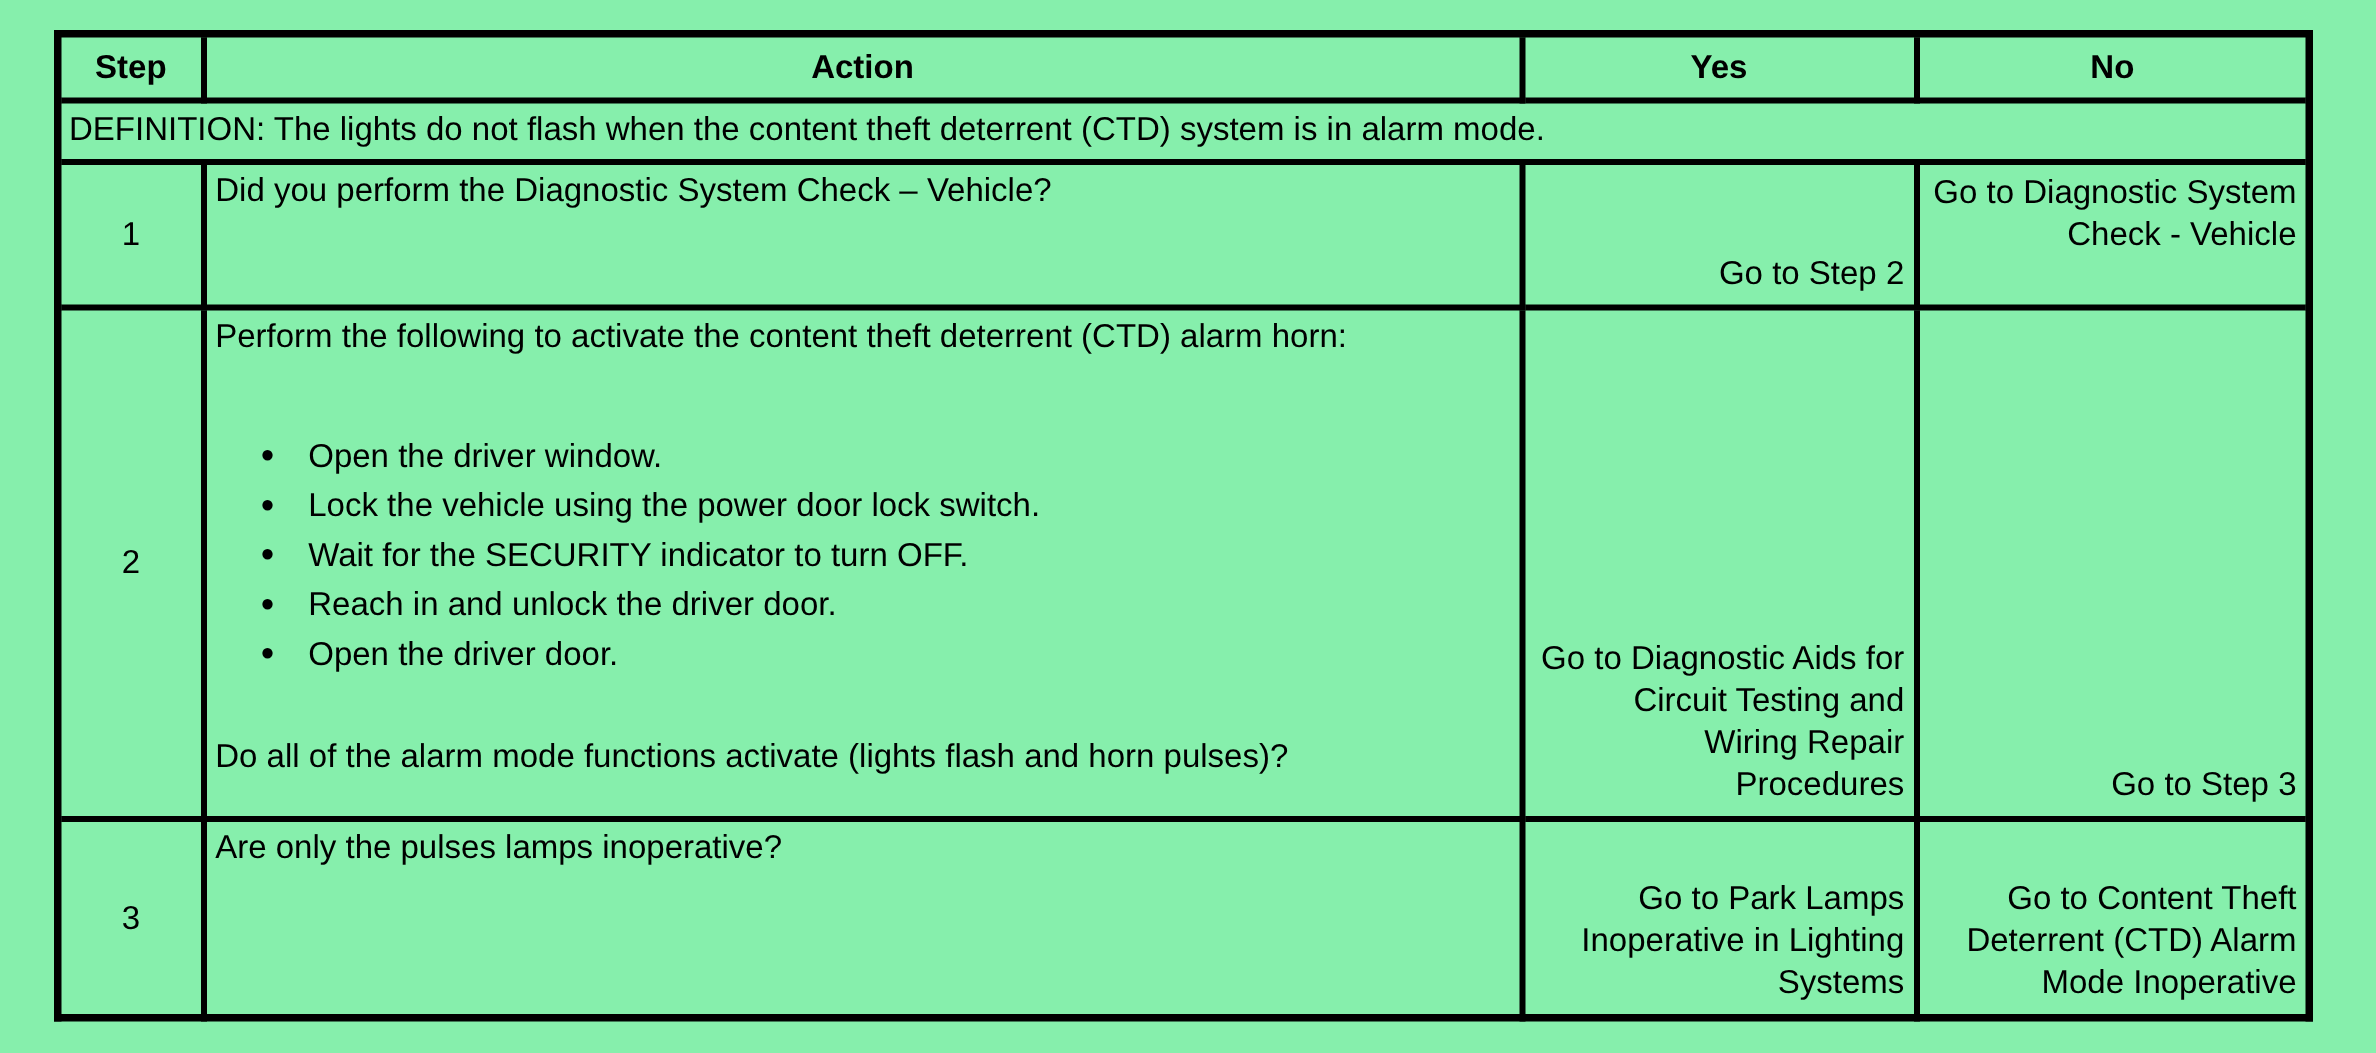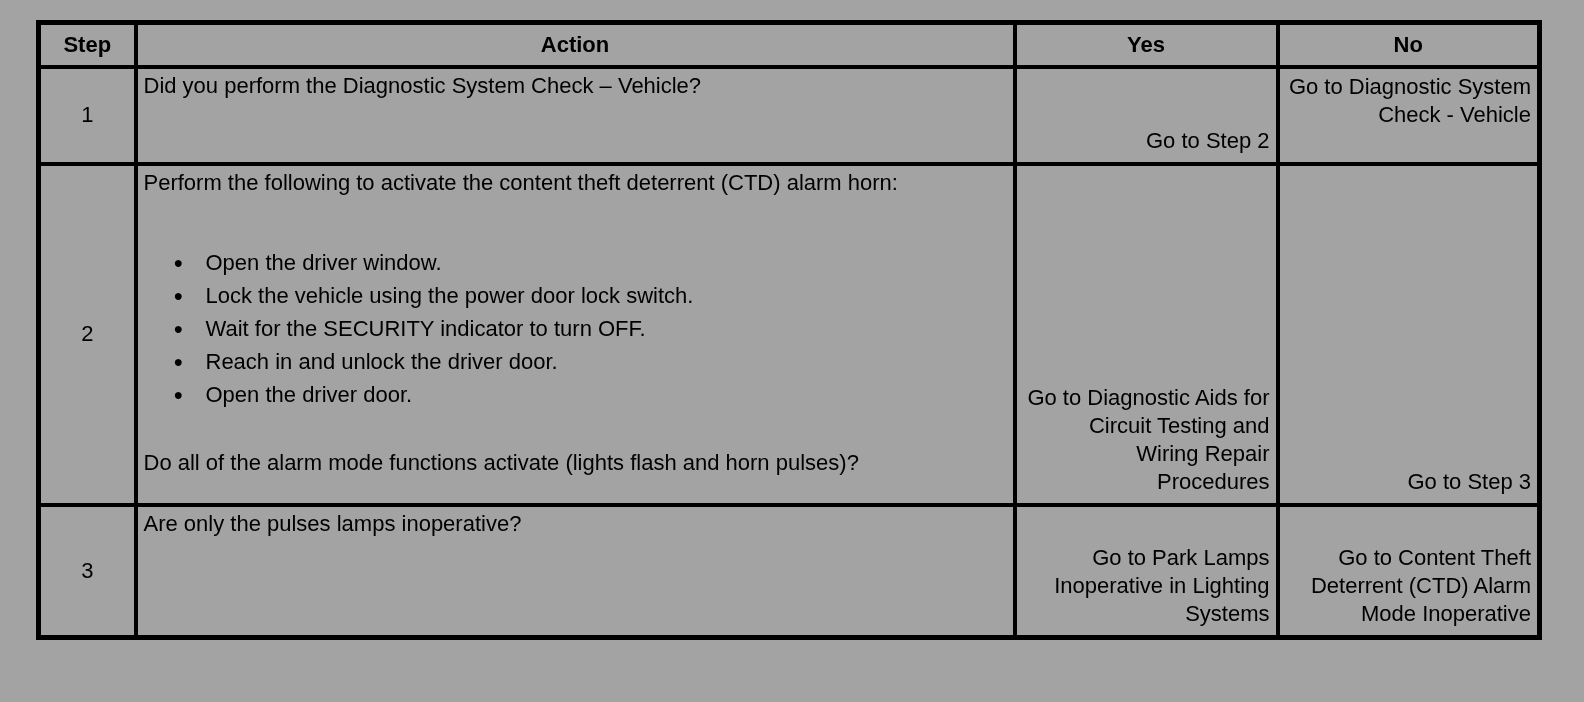--- a/index.html
+++ b/index.html
@@ -8,21 +8,21 @@
     background: #ffffff;
     width: 1584px;
     height: 702px;
     font-family: "Liberation Sans", sans-serif;
     color: #000000;
     -webkit-font-smoothing: none;
   }
   .page {
     width: 1584px;
     height: 702px;
-    background: #a3a3a3;
+    background: #86efac;
     overflow: hidden;
   }
   table.diag {
     border-collapse: collapse;
     table-layout: fixed;
     margin: 20px 0 0 36px;
     width: 1501px;
     border: 5px solid #000000;
   }
   table.diag th,
@@ -102,20 +102,23 @@
     </colgroup>
     <thead>
       <tr class="header-row">
         <th class="hdr">Step</th>
         <th class="hdr">Action</th>
         <th class="hdr">Yes</th>
         <th class="hdr">No</th>
       </tr>
     </thead>
     <tbody>
+      <tr class="definition-row">
+        <td class="def" colspan="4">DEFINITION: The lights do not flash when the content theft deterrent (CTD) system is in alarm mode.</td>
+      </tr>
 
       <tr class="row-1">
         <td class="step-cell">1</td>
         <td class="action-cell">
           <div>Did you perform the Diagnostic System Check – Vehicle?</div>
         </td>
         <td class="choice-cell vbottom">
           <div>Go to Step 2</div>
         </td>
         <td class="choice-cell vtop">

